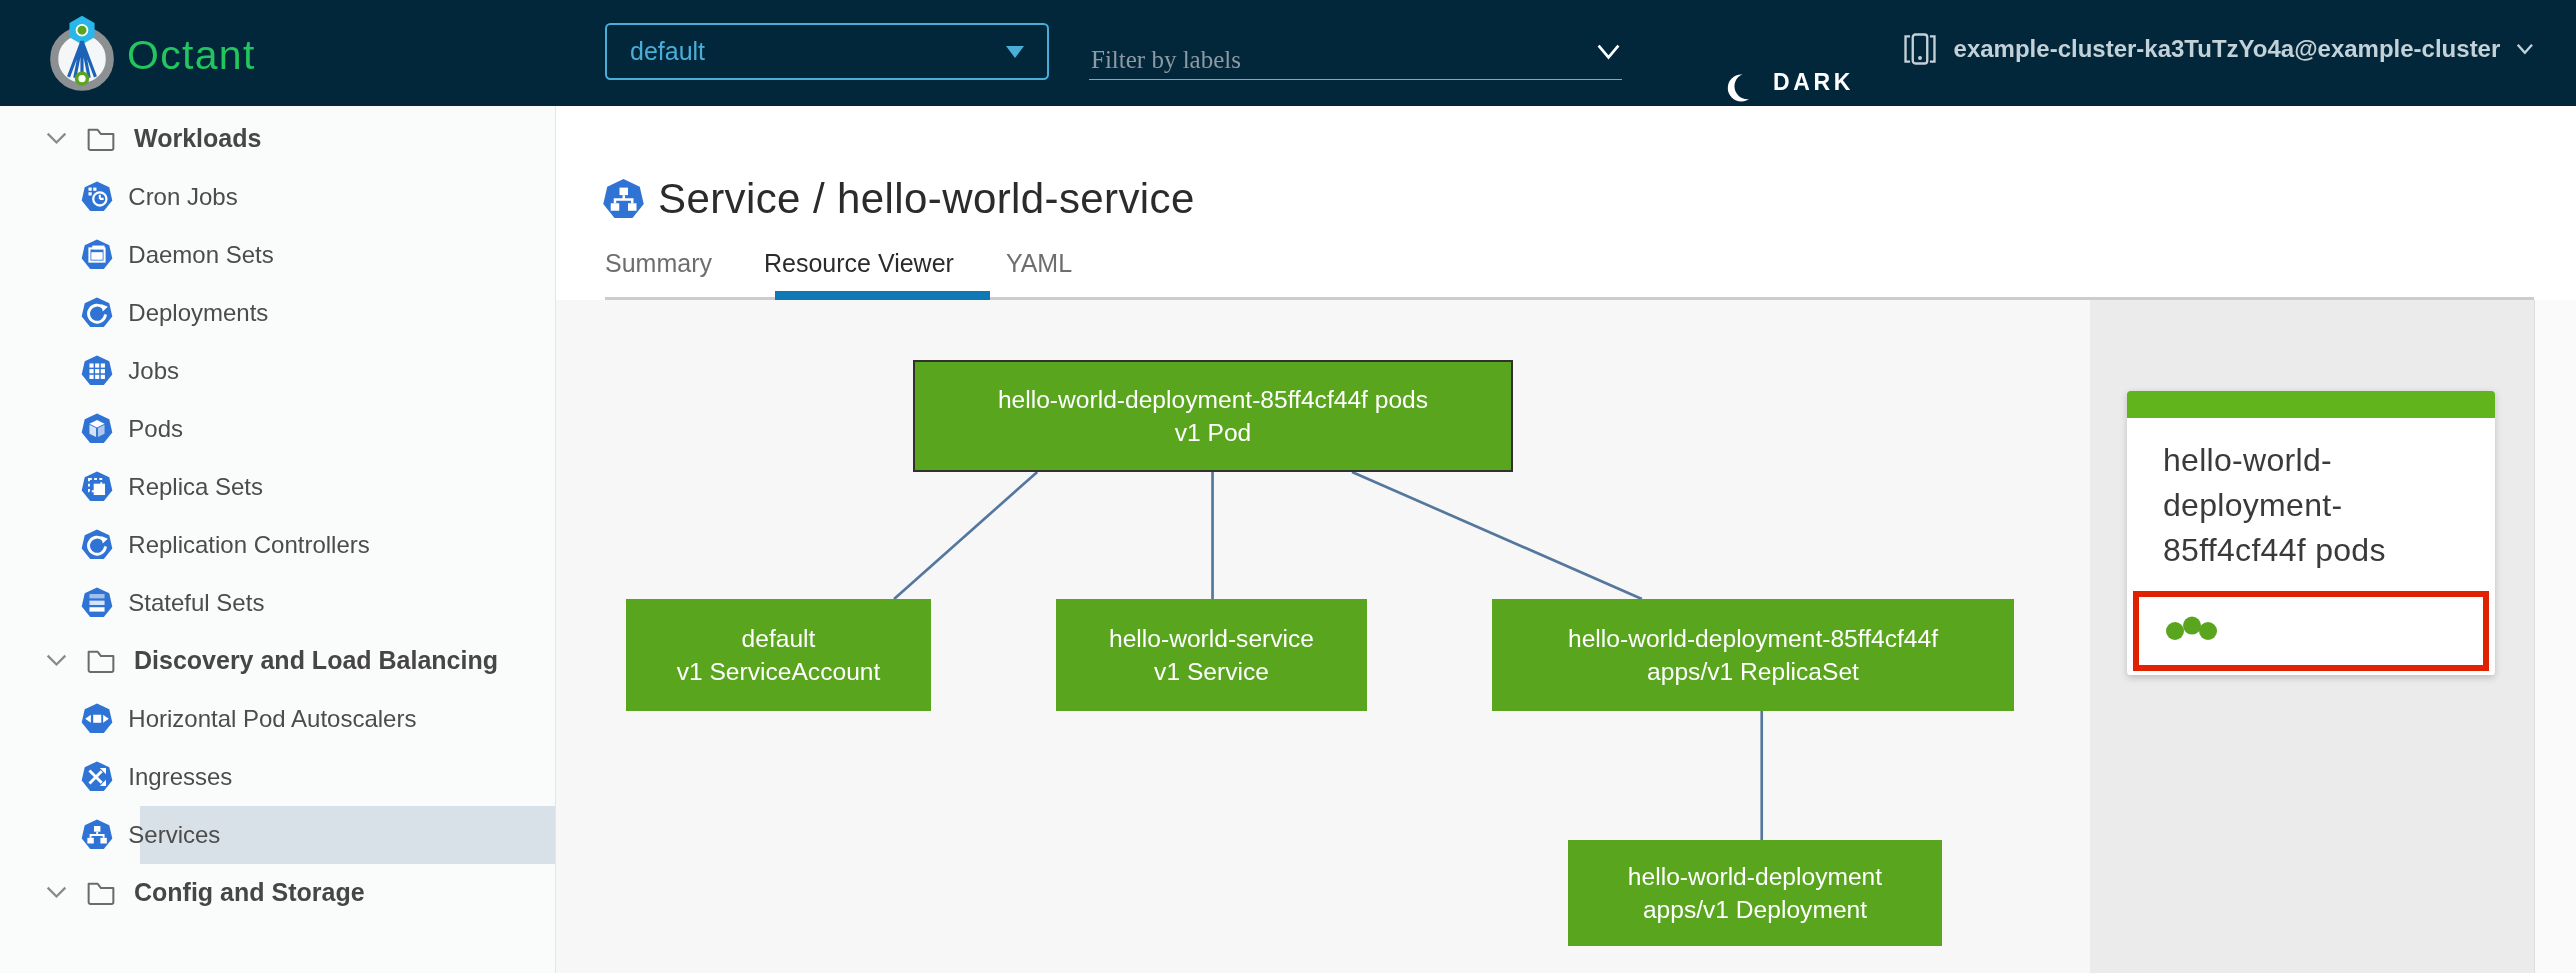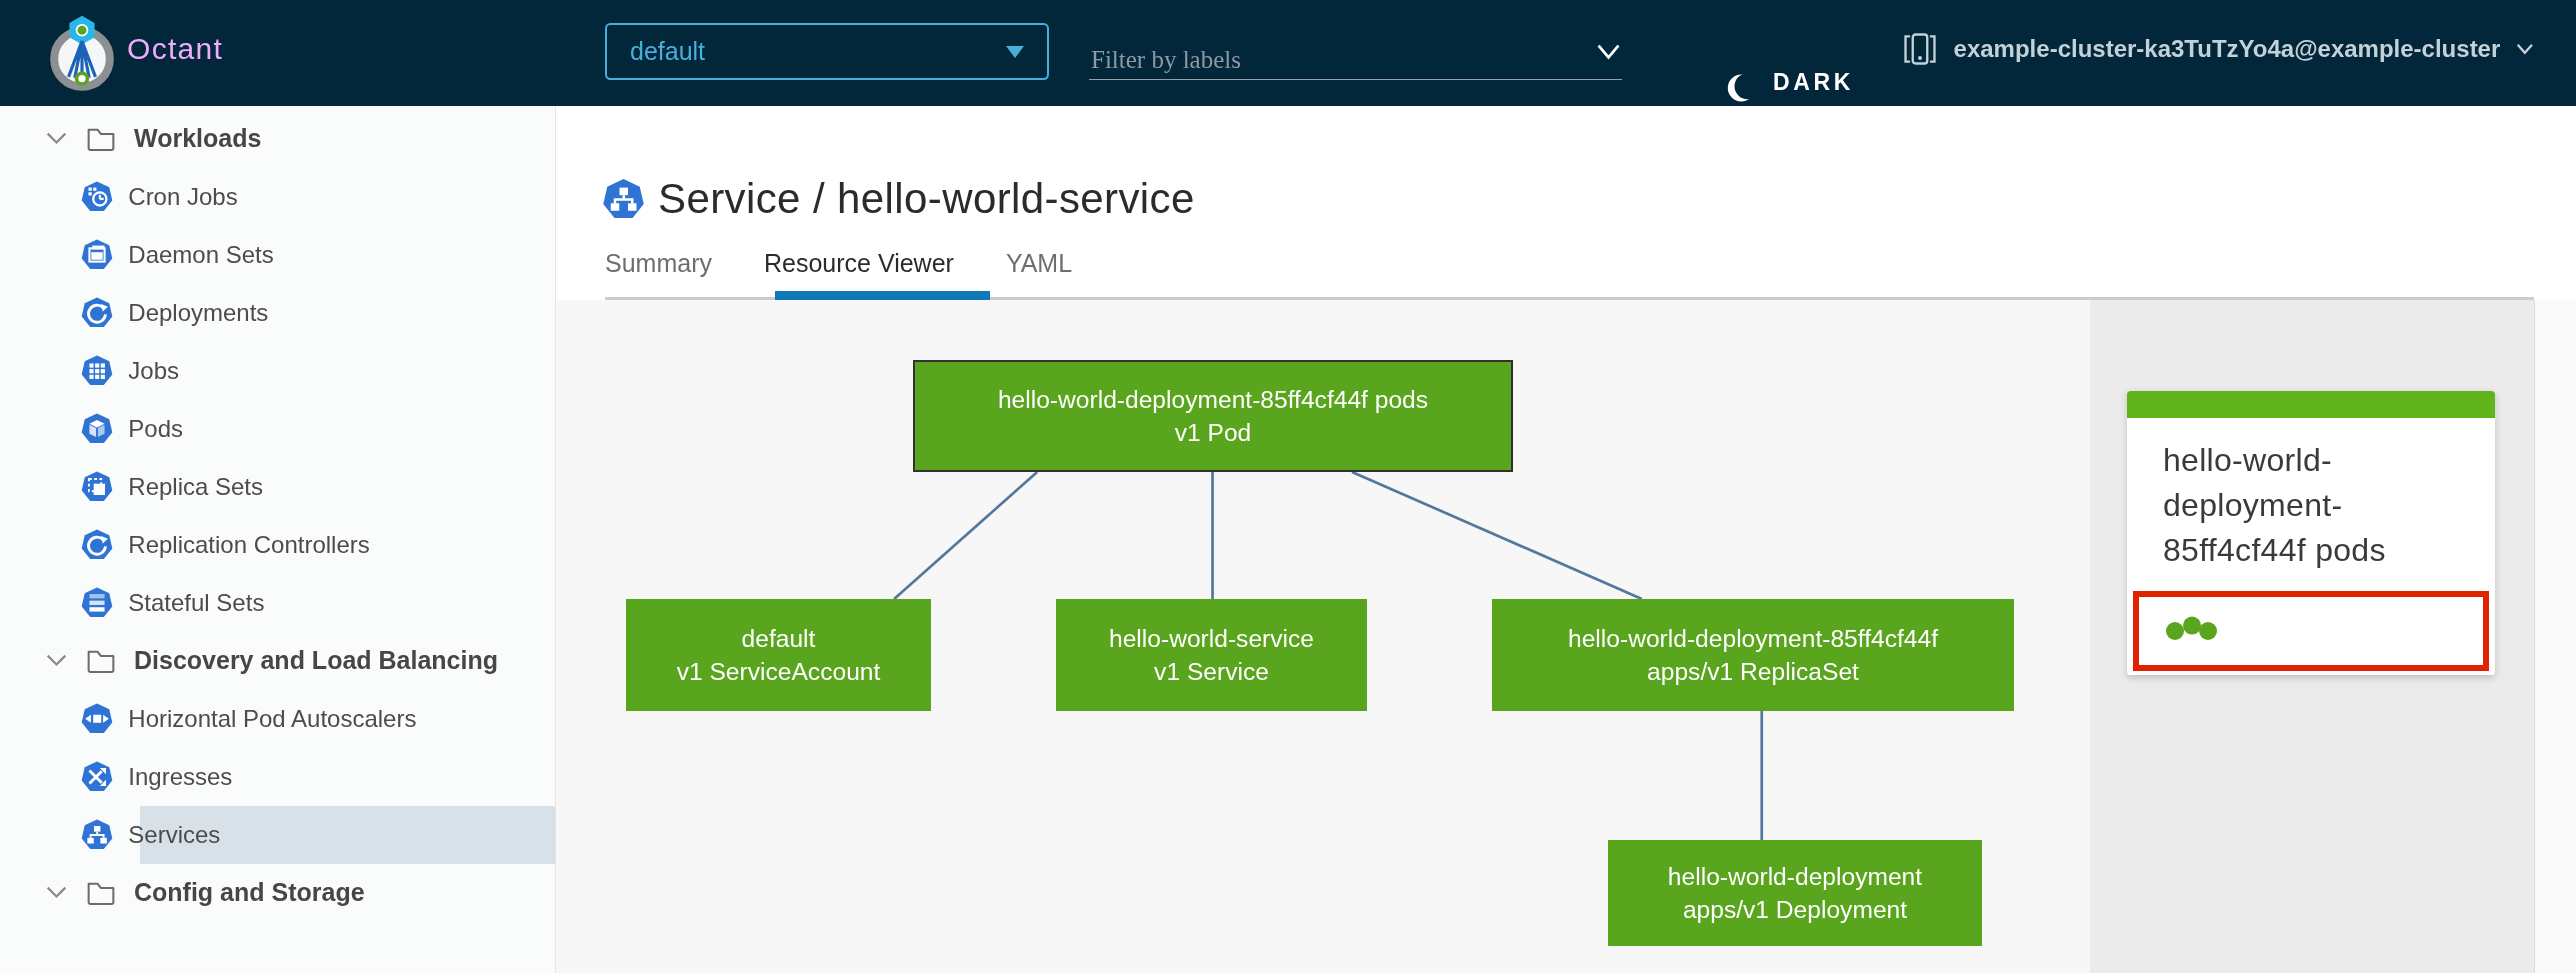--- a/index.html
+++ b/index.html
@@ -4,21 +4,21 @@
 <style>
   html,body{margin:0;padding:0;}
   body{
     width:2576px;height:973px;position:relative;overflow:hidden;
     font-family:"Liberation Sans",sans-serif;background:#ffffff;
     -webkit-font-smoothing:antialiased;
   }
   
   .header{position:absolute;left:0;top:0;width:2576px;height:106px;background:#03273a;}
   .logo{position:absolute;left:47px;top:14.3px;width:70px;height:79px;}
-  .app-title{position:absolute;left:127px;top:32px;font-size:30px;color:#f0abfc;letter-spacing:1.3px;font-weight:400;}
+  .app-title{position:absolute;left:127px;top:32px;font-size:41px;color:#22c55e;letter-spacing:1.3px;font-weight:400;}
   .ns-dropdown{
     position:absolute;left:605px;top:23px;width:444px;height:57px;box-sizing:border-box;
     border:2.2px solid #49afd9;border-radius:5.4px;display:flex;align-items:center;
     justify-content:space-between;padding:0 23px;cursor:pointer;
   }
   .ns-value{color:#49afd9;font-size:25px;}
   .ns-caret{width:0;height:0;border-left:9.8px solid transparent;border-right:9.8px solid transparent;border-top:12.5px solid #49afd9;}
   .filter-wrap{
     position:absolute;left:1089px;top:25px;width:533px;height:54px;
     border-bottom:1.8px solid #95a1a9;display:flex;align-items:center;justify-content:space-between;
@@ -65,21 +65,21 @@
   .edges{position:absolute;left:0;top:0;}
   .node{
     position:absolute;background:#5aa51e;color:#ffffff;display:flex;flex-direction:column;
     align-items:center;justify-content:center;font-size:24.6px;line-height:33px;text-align:center;
     cursor:pointer;box-sizing:border-box;
   }
   #node-pod{left:357px;top:60px;width:600px;height:112px;border:2.7px solid #313131;}
   #node-sa{left:70px;top:299px;width:305px;height:112px;}
   #node-svc{left:500px;top:299px;width:311px;height:112px;}
   #node-rs{left:936px;top:299px;width:522px;height:112px;}
-  #node-deploy{left:1012px;top:540px;width:374px;height:106px;margin-left:40px;}
+  #node-deploy{left:1012px;top:540px;width:374px;height:106px;}
   
   .panel{position:absolute;left:2090px;top:300px;width:444px;height:674px;background:#ebebeb;}
   .scroll-strip{position:absolute;left:2534px;top:300px;width:42px;height:674px;background:#fafafa;border-left:0.9px solid #dcdcdc;}
   .card{
     position:absolute;left:37px;top:91px;width:368px;height:284px;background:#ffffff;
     border-radius:3.6px;box-shadow:0 2.7px 7.2px rgba(0,0,0,0.18);
   }
   .card-topbar{height:27px;background:#61b41c;border-radius:3.6px 3.6px 0 0;}
   .card-title{padding:19.7px 27px 0 36px;font-size:32px;line-height:45px;color:#3a3a3a;letter-spacing:0.3px;}
   .pod-status-box{

